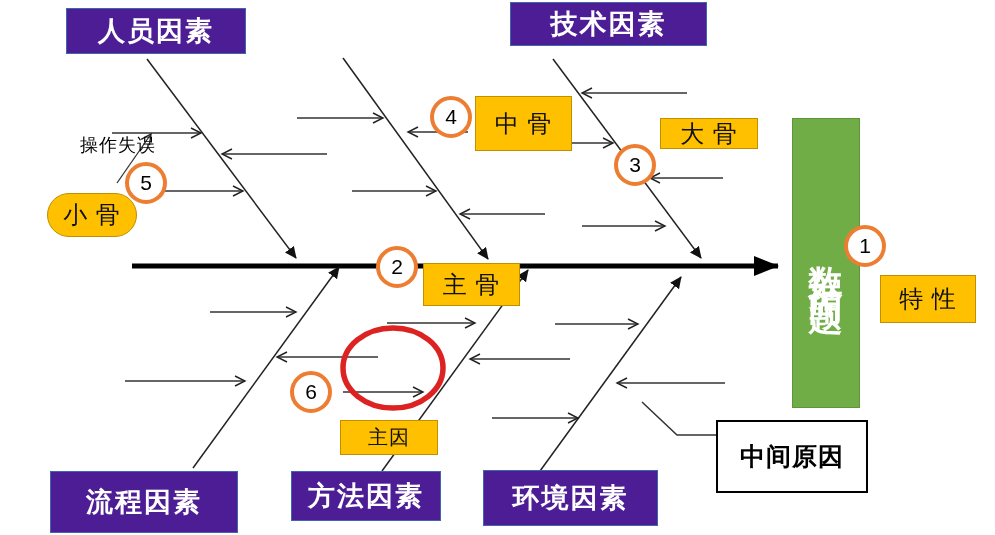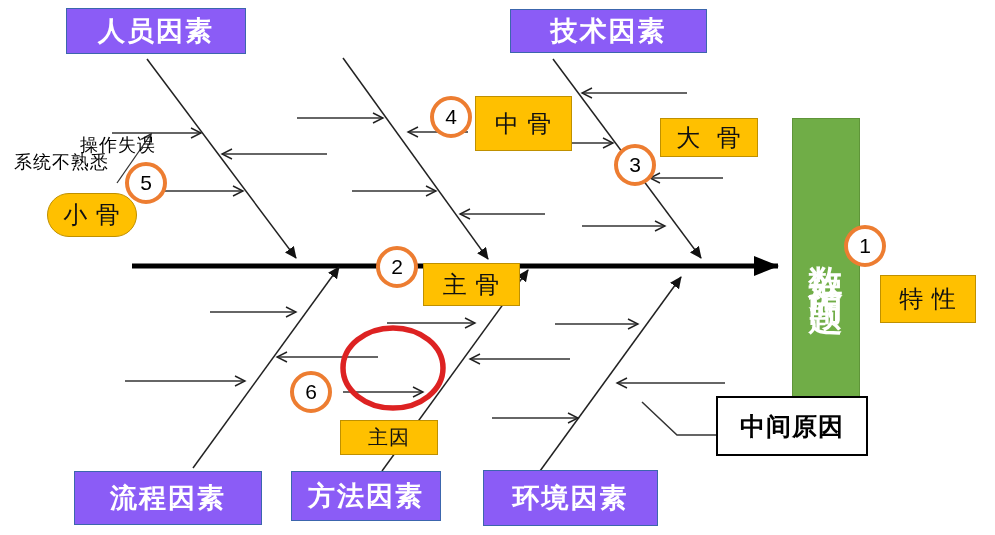--- a/index.html
+++ b/index.html
@@ -1,20 +1,20 @@
 <!DOCTYPE html>
 <html><head>
 <meta charset="utf-8">
 <style>
   html,body{margin:0;padding:0;}
   body{font-family:"Liberation Sans",sans-serif;}
   #stage{position:relative;width:995px;height:535px;background:#ffffff;overflow:hidden;}
   #wires{position:absolute;left:0;top:0;z-index:1;}
 
-  .cat{position:absolute;z-index:2;background:#8b5cf6;border:1px solid #3c66ad;
+  .cat{position:absolute;z-index:2;background:#4c1d95;border:1px solid #3c66ad;
        color:#fff;font-weight:bold;font-size:27px;display:flex;align-items:center;
        justify-content:center;letter-spacing:2px;box-sizing:border-box;}
   .tag{position:absolute;z-index:2;background:#FFC000;border:1.5px solid #BF9000;
        color:#111;font-size:24px;display:flex;align-items:center;justify-content:center;
        letter-spacing:1px;box-sizing:border-box;font-weight:500;}
   .tag.small-font{font-size:20px;}
   .head-box{position:absolute;z-index:2;background:#70AD47;border:1px solid #5f9539;
        display:flex;align-items:center;justify-content:center;box-sizing:border-box;}
   .head-box span{writing-mode:vertical-rl;text-orientation:upright;color:#fff;
        font-weight:bold;font-size:34px;letter-spacing:12px;line-height:1;}
@@ -78,41 +78,40 @@
       <line x1="725" y1="383" x2="617" y2="383" marker-end="url(#mO)"></line>
       <line x1="492" y1="418" x2="578" y2="418" marker-end="url(#mO)"></line>
     </g>
 
     <polyline points="642,402 677,435 716,435" fill="none" stroke="#333" stroke-width="1.5"></polyline>
 
     <ellipse cx="393" cy="368" rx="50" ry="40" fill="none" stroke="#DD2222" stroke-width="5.5"></ellipse>
   </svg>
 
   <div class="cat" style="left:66px;top:8px;width:180px;height:46px;">人员因素</div>
-  <div class="cat" style="left:510px;top:9px;width:197px;height:44px;">技术因素</div>
+  <div class="cat" style="left:510px;top:2px;width:197px;height:44px;">技术因素</div>
 
-  <div class="cat" style="left:50px;top:471px;width:188px;height:54px;margin-left:24px;">流程因素</div>
+  <div class="cat" style="left:50px;top:471px;width:188px;height:62px;">流程因素</div>
   <div class="cat" style="left:291px;top:471px;width:150px;height:50px;">方法因素</div>
   <div class="cat" style="left:483px;top:470px;width:175px;height:56px;">环境因素</div>
 
   <div class="head-box" style="left:792px;top:118px;width:68px;height:290px;">
     <span>数据问题</span>
   </div>
 
   <div class="tag" style="left:47px;top:193px;width:90px;height:44px;border-radius:22px;">小 骨</div>
   <div class="tag" style="left:475px;top:96px;width:97px;height:55px;">中 骨</div>
-  <div class="tag" style="left:660px;top:118px;width:98px;height:39px;font-family:Liberation Mono, monospace;">大 骨</div>
+  <div class="tag" style="left:660px;top:118px;width:98px;height:31px;">大 骨</div>
   <div class="tag" style="left:423px;top:263px;width:97px;height:43px;">主 骨</div>
   <div class="tag small-font" style="left:340px;top:420px;width:98px;height:35px;">主因</div>
   <div class="tag" style="left:880px;top:275px;width:96px;height:48px;">特 性</div>
 
-  <div class="callout-box" style="left:716px;top:396px;width:152px;height:60px;">中间原因</div>
+  <div class="callout-box" style="left:716px;top:420px;width:152px;height:73px;">中间原因</div>
 
   <div class="note" style="left:80px;top:96px;margin-top:37px;">操作失误</div>
-  <div class="note" style="left:14px;top:150px;">系统不熟悉</div>
 
   <div class="num" style="left:844px;top:225px;">1</div>
   <div class="num" style="left:376px;top:246px;">2</div>
   <div class="num" style="left:614px;top:144px;">3</div>
   <div class="num" style="left:430px;top:96px;">4</div>
   <div class="num" style="left:125px;top:162px;">5</div>
   <div class="num" style="left:290px;top:371px;">6</div>
 
 </div>
 

